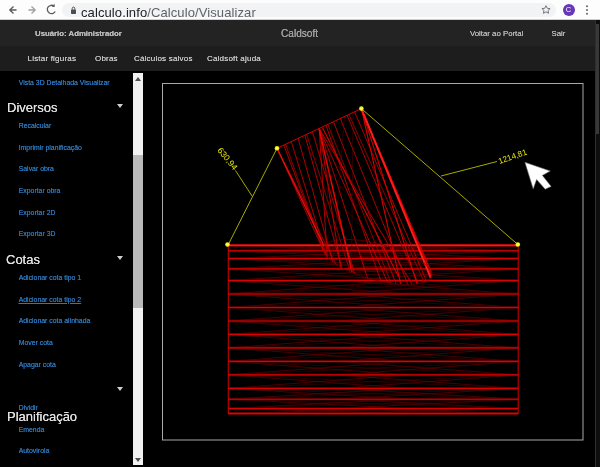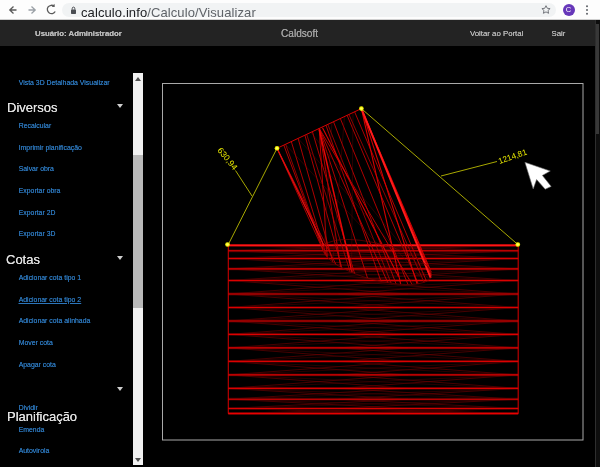--- a/index.html
+++ b/index.html
@@ -68,20 +68,26 @@
         <circle cx="3" cy="7" r="1" fill="#5f6368"></circle>
         <circle cx="3" cy="10.8" r="1" fill="#5f6368"></circle>
     </svg>
   </div>
 
   <div id="nav1">
     <div class="n1" style="left:35px;font-weight:bold;">Usuário: Administrador</div>
     <div class="n1" style="left:281px;font-size:10.1px;top:8px;color:#9e9e9e;text-align:center;">Caldsoft</div>
     <div class="n1" style="left:470px;">Voltar ao Portal</div>
     <div class="n1" style="left:543.5px;padding-left:8px;">Sair</div>
+  </div>
+  <div id="nav2">
+    <div class="n2" style="left:27.5px;">Listar figuras</div>
+    <div class="n2" style="left:95px;">Obras</div>
+    <div class="n2" style="left:134px;">Cálculos salvos</div>
+    <div class="n2" style="left:207px;">Caldsoft ajuda</div>
   </div>
 
   <div id="side"></div>
 <div class="slink" style="left:18.7px;top:78.5px;">Vista 3D Detalhada Visualizar</div>
 <div class="shead" style="left:7px;top:99.8px;">Diversos</div>
 <div class="sarr" style="top:104.3px;"></div>
 <div class="slink" style="left:18.7px;top:121.9px;">Recalcular</div>
 <div class="slink" style="left:18.7px;top:143.6px;">Imprimir planificação</div>
 <div class="slink" style="left:18.7px;top:165.3px;">Salvar obra</div>
 <div class="slink" style="left:18.7px;top:187.0px;">Exportar obra</div>

